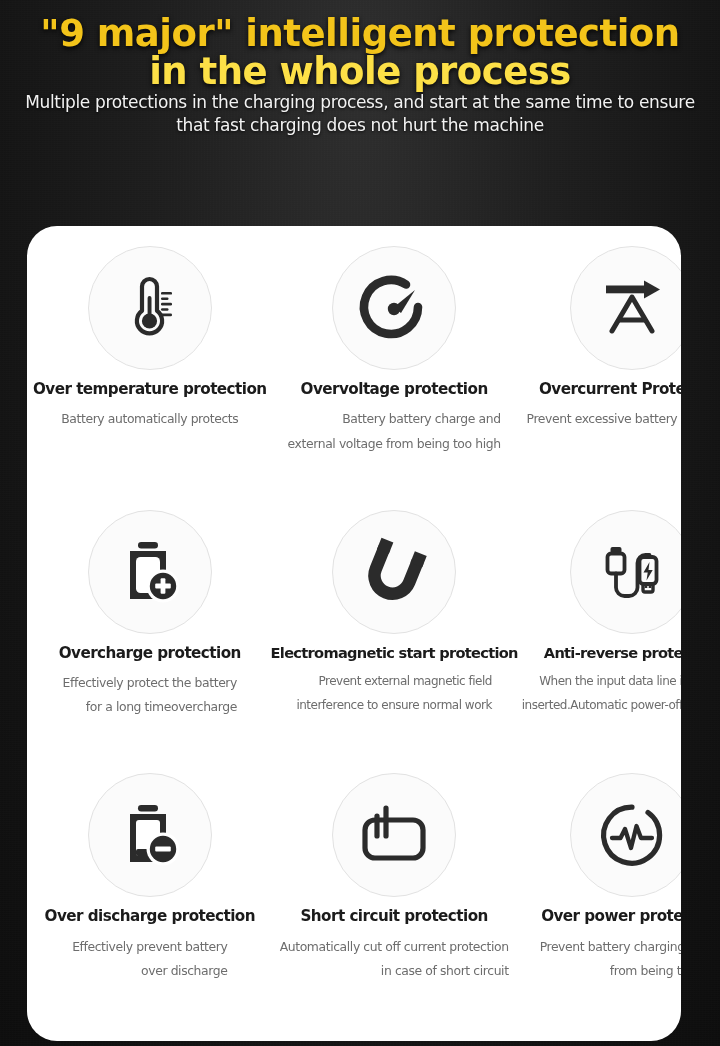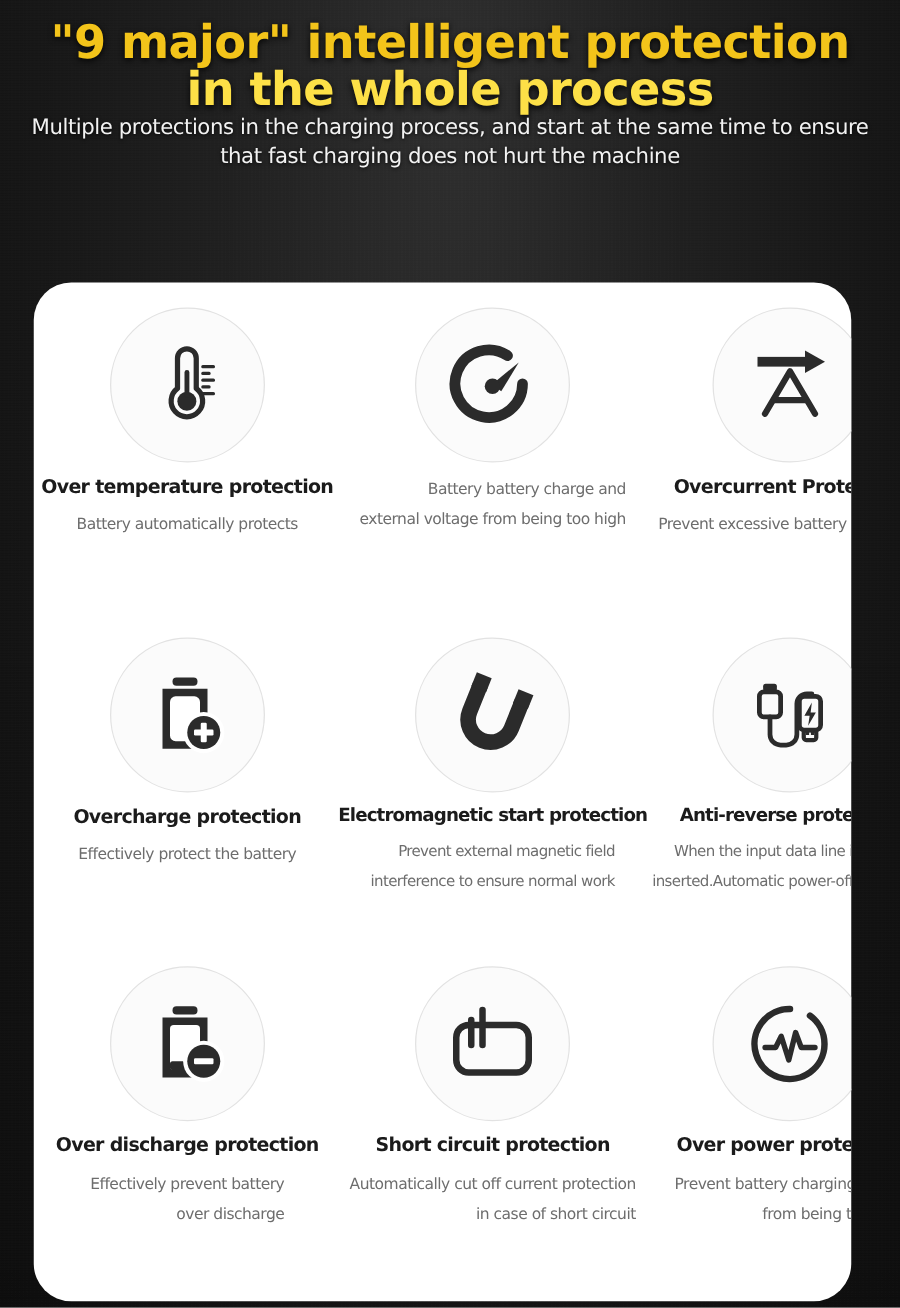--- a/index.html
+++ b/index.html
@@ -169,20 +169,21 @@
       </div>
 
       <div class="cell">
         <div class="icon-circle">
           <svg width="80" height="80" viewBox="0 0 80 80" fill="none">
             <path d="M52 16.5A27 27 0 1 0 64 39" stroke="#2b2b2b" stroke-width="8.6" stroke-linecap="round"></path>
             <path d="M39.5 39.5 L61 22 L47 45 Z" fill="#2b2b2b"></path>
             <circle cx="40" cy="41" r="6.2" fill="#2b2b2b"></circle>
           </svg>
         </div>
+        <div class="cell-title">Overvoltage protection</div>
         <div class="cell-desc">
           <span class="l1">Battery battery charge and</span>
           <span class="l2">external voltage from being too high</span>
         </div>
       </div>
 
       <div class="cell">
         <div class="icon-circle">
           <svg width="80" height="80" viewBox="0 0 80 80" fill="none">
             <g fill="#2b2b2b">
@@ -210,20 +211,21 @@
             <circle cx="51" cy="52" r="13.2" fill="#2b2b2b"></circle>
             <g fill="#ffffff">
               <rect x="48.6" y="44.2" width="4.8" height="15.6" rx="1"></rect>
               <rect x="43.2" y="49.6" width="15.6" height="4.8" rx="1"></rect>
             </g>
           </svg>
         </div>
         <div class="cell-title">Overcharge protection</div>
         <div class="cell-desc">
           <span class="l1">Effectively protect the battery</span>
+          <span class="l2">for a long timeovercharge</span>
         </div>
       </div>
 
       <div class="cell tight">
         <div class="icon-circle">
           <svg width="78" height="78" viewBox="0 0 78 78" fill="none">
             <g transform="rotate(22 39 39)">
               <path d="M21 20v23a18 18 0 0 0 36 0V20" stroke="#2b2b2b" stroke-width="12.5" stroke-linecap="butt"></path>
               <rect x="14.6" y="12" width="12.8" height="12" fill="#2b2b2b"></rect>
               <rect x="50.6" y="12" width="12.8" height="12" fill="#2b2b2b"></rect>

